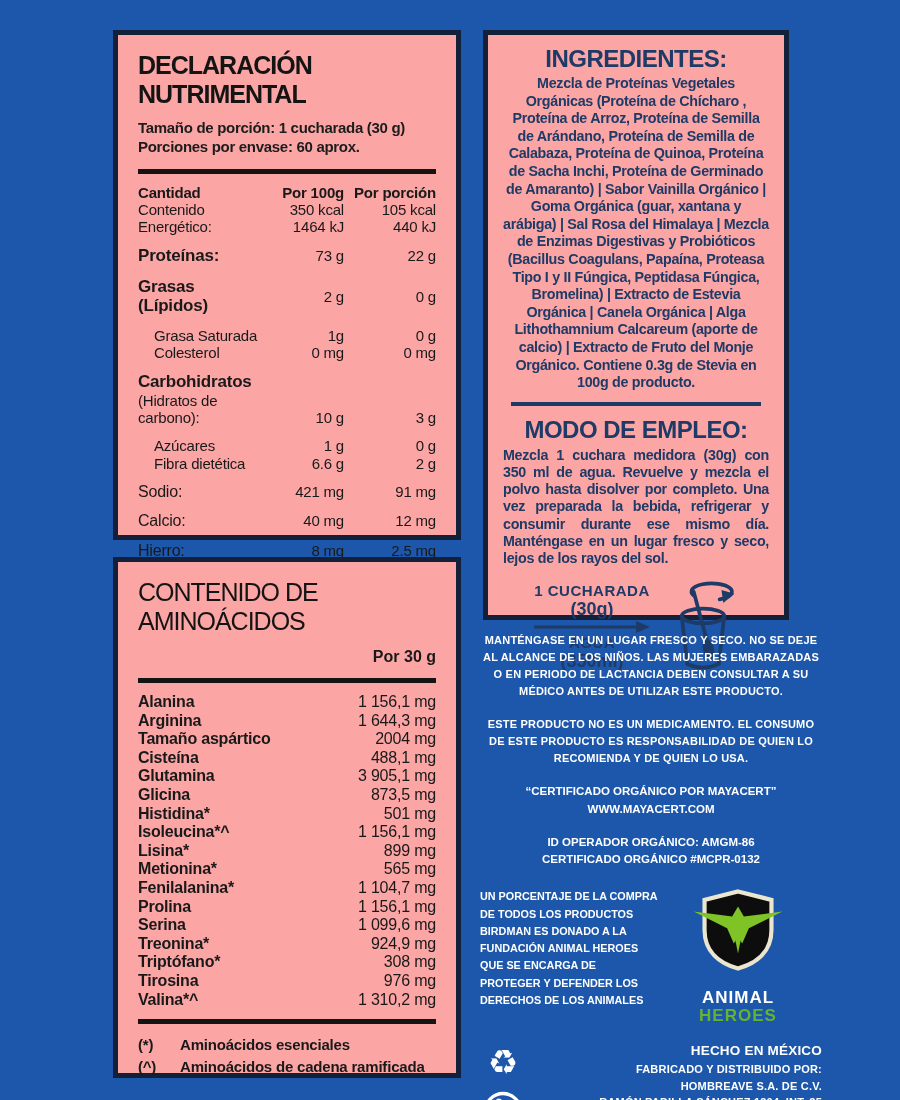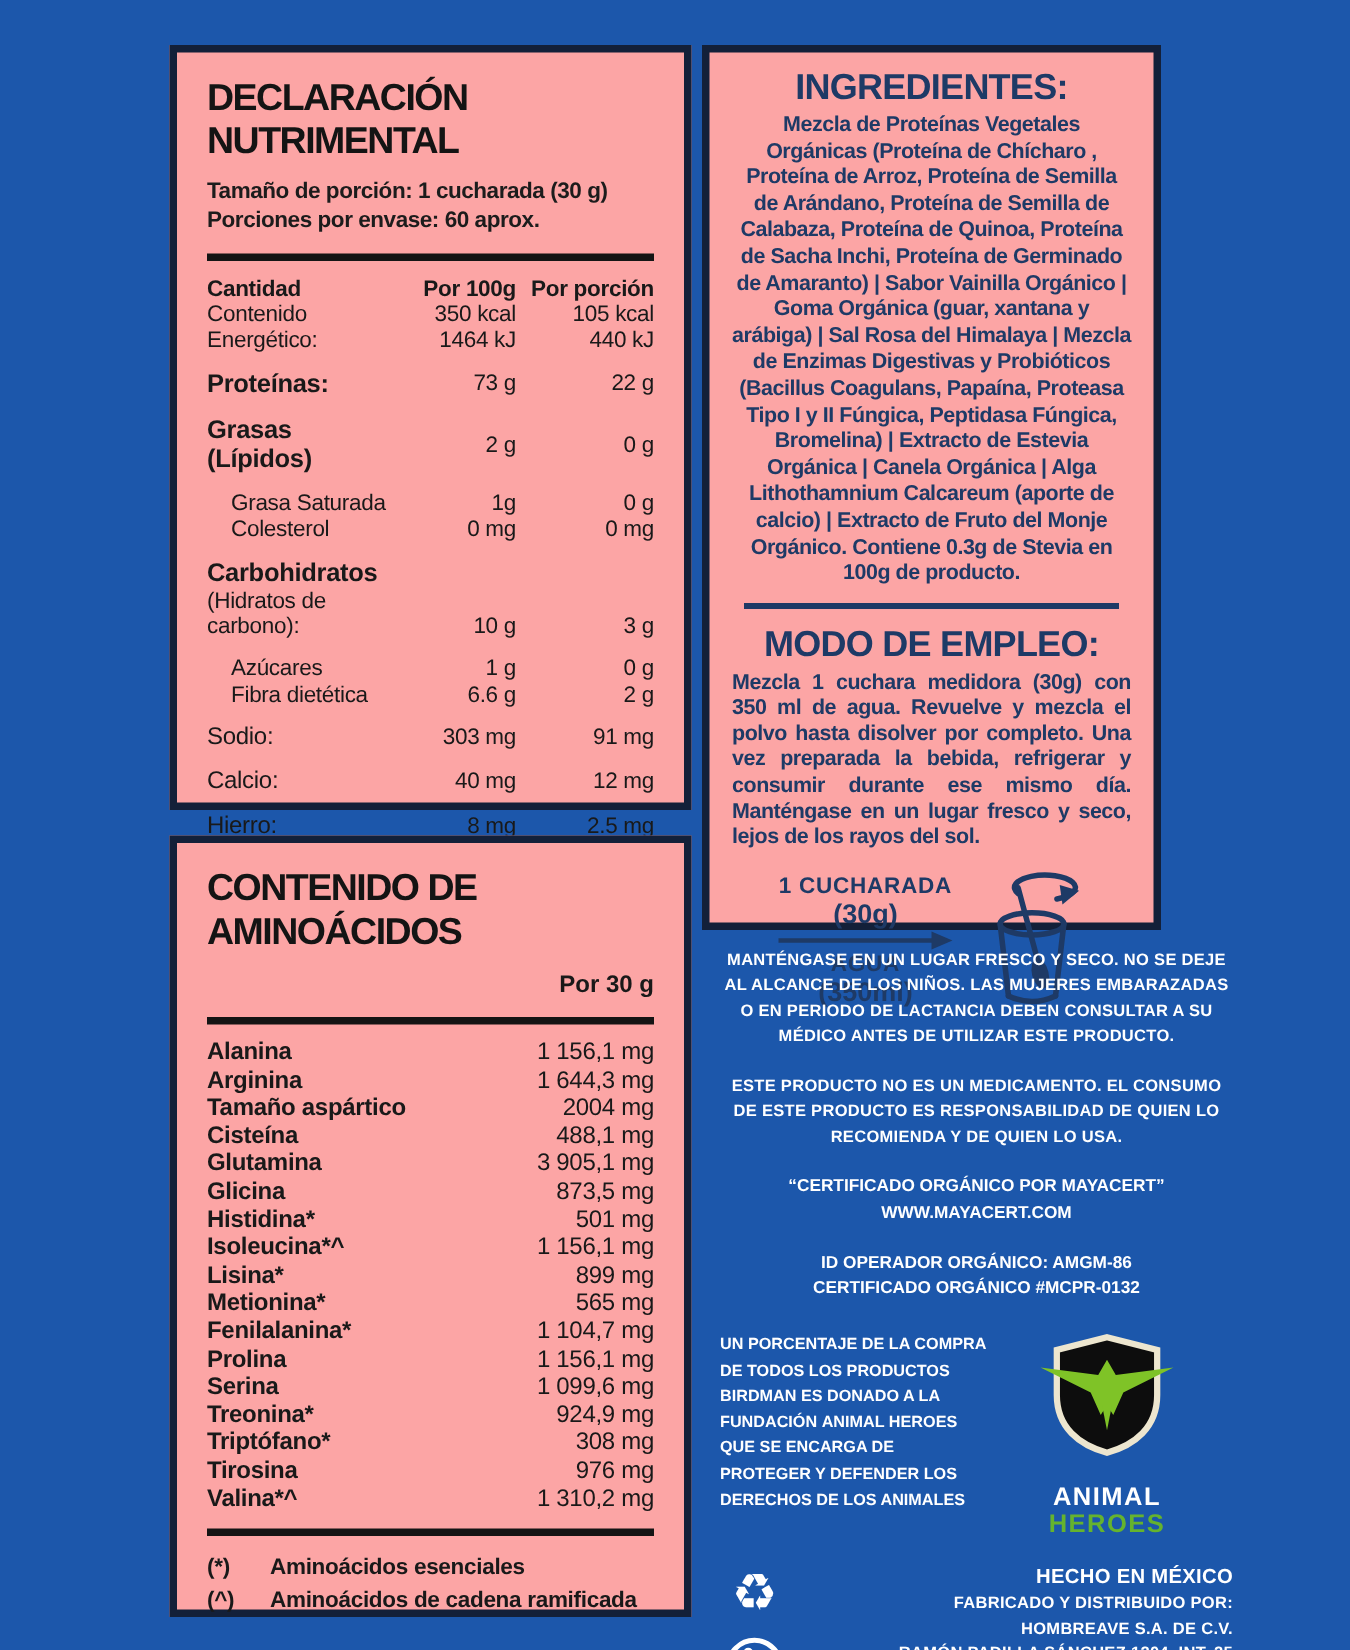--- a/index.html
+++ b/index.html
@@ -28,29 +28,29 @@
   .nc2 { width:92px; }
   .nrow.hdr { font-weight:700; }
   .nrow.bold .nlabel { font-weight:700; font-size:17px; }
   .nrow.bold { align-items:center; }
   .nrow.indent .nlabel { padding-left:16px; }
   .nrow.carbo { align-items:flex-end; }
   .nrow.carbo .lb1 { font-weight:700; font-size:17px; }
   .nrow.mineral .nlabel { font-size:16px; }
   
   #amino-card { left:113px; top:557px; width:348px; height:521px; padding:16px 20px 12px; }
-  .amino-title { font-size:25px; font-weight:700; letter-spacing:-1px; color:#141414; }
+  .amino-title { font-size:25px; font-weight:400; letter-spacing:-1px; color:#141414; }
   .per30 { text-align:right; font-weight:700; font-size:16px; margin-top:12px; }
   .arow { display:flex; justify-content:space-between; font-size:16px; line-height:18.6px; letter-spacing:-0.2px; }
   .aname { font-weight:700; }
   .aval { font-weight:400; }
   .fnrow { display:flex; font-size:15px; font-weight:600; line-height:1.45; letter-spacing:-0.2px; }
   .fnmark { width:42px; }
   
-  #right-card { left:468px; top:30px; width:306px; height:590px; padding:10px 15px; color:#1E3A66; }
+  #right-card { left:483px; top:30px; width:306px; height:590px; padding:10px 15px; color:#1E3A66; }
   .navy-h { font-size:24px; font-weight:700; letter-spacing:-0.5px; text-align:center; color:#1E3A66; }
   .ing-text { font-size:14.3px; font-weight:600; line-height:17.6px; text-align:center; letter-spacing:-0.3px; margin-top:2px; }
   .ing-text strong { font-weight:800; }
   .navy-rule { height:4px; background:#1E3A66; margin:10px 8px; }
   .modo-text { font-size:14.3px; font-weight:600; line-height:17.2px; text-align:justify; letter-spacing:-0.3px; margin-top:3px; }
   .usage-diagram { display:flex; justify-content:center; align-items:center; gap:14px; margin-top:12px; }
   .ud-left { text-align:center; font-weight:700; color:#1E3A66; }
   .ud-big { font-size:15px; letter-spacing:0.5px; }
   .ud-small { font-size:18px; font-weight:700; }
   
@@ -124,21 +124,21 @@
         <div class="nc nc1">1 g</div>
         <div class="nc nc2">0 g</div>
       </div>
       <div class="nrow indent">
         <div class="nlabel">Fibra dietética</div>
         <div class="nc nc1">6.6 g</div>
         <div class="nc nc2">2 g</div>
       </div>
       <div class="nrow mineral gap">
         <div class="nlabel">Sodio:</div>
-        <div class="nc nc1">303 mg</div>
+        <div class="nc nc1">421 mg</div>
         <div class="nc nc2">91 mg</div>
       </div>
       <div class="nrow mineral gap">
         <div class="nlabel">Calcio:</div>
         <div class="nc nc1">40 mg</div>
         <div class="nc nc2">12 mg</div>
       </div>
       <div class="nrow mineral gap">
         <div class="nlabel">Hierro:</div>
         <div class="nc nc1">8 mg</div>

